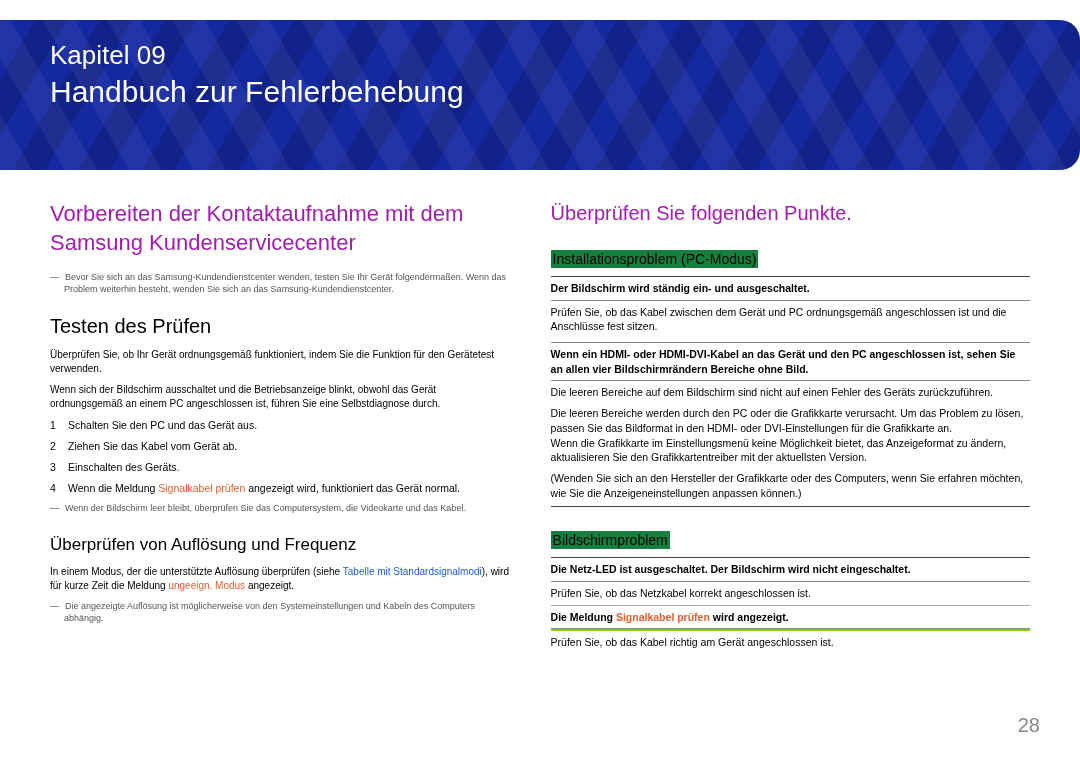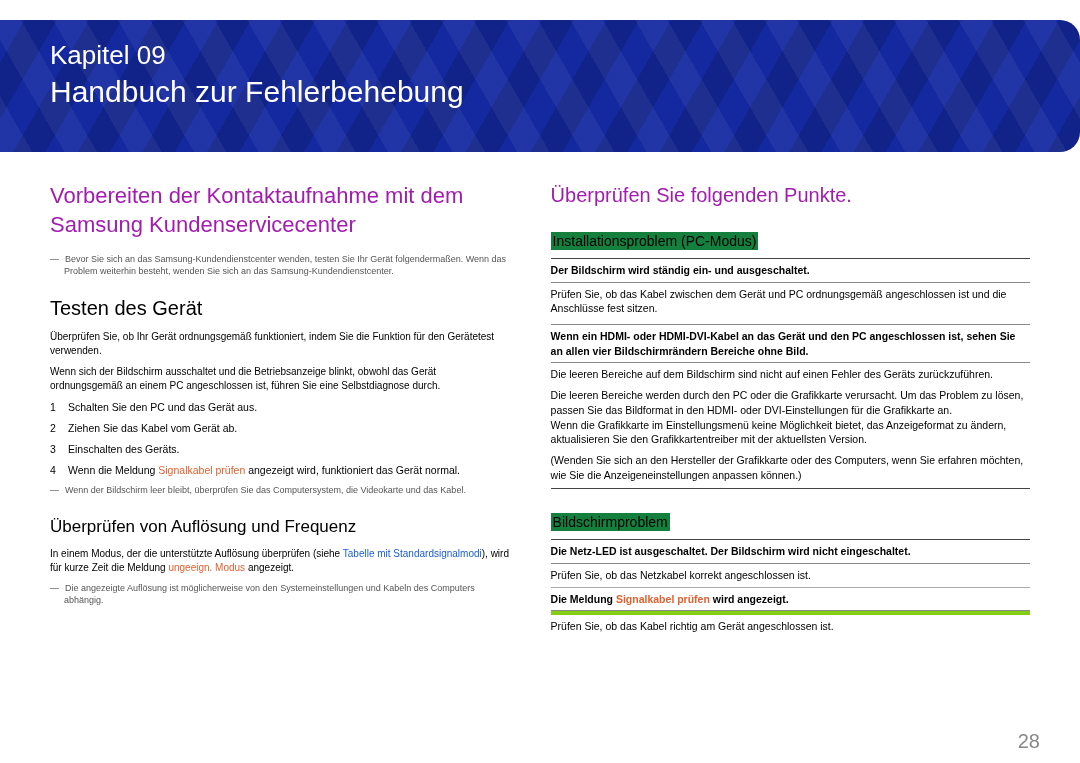--- a/index.html
+++ b/index.html
@@ -9,21 +9,21 @@
     width: 1080px;
     height: 763px;
     position: relative;
     color: #000;
   }
   .page {
     padding: 0 50px 20px 50px;
   }
   .header-band {
     position: relative;
-    height: 132px;
+    height: 150px;
     margin: 20px -50px 30px -50px;
     background: #1428a0;
     background-image:
       repeating-linear-gradient(60deg, rgba(255,255,255,0.06) 0, rgba(255,255,255,0.06) 28px, rgba(255,255,255,0) 28px, rgba(255,255,255,0) 56px),
       repeating-linear-gradient(-60deg, rgba(0,0,0,0.15) 0, rgba(0,0,0,0.15) 28px, rgba(0,0,0,0) 28px, rgba(0,0,0,0) 56px);
     border-top-right-radius: 20px;
     border-bottom-right-radius: 20px;
     padding: 20px 50px;
     color: #fff;
   }
@@ -103,24 +103,24 @@
     left: -18px;
     font-weight: normal;
   }
   .link { color: #1b5ed0; }
   .redtxt { color: #e06030; }
   .divider { border: none; border-top: 1px solid #444; margin: 6px 0; }
   .tbl { font-size: 10.5px; line-height: 1.4; }
   .tbl .row-head { font-weight: bold; padding: 4px 0; border-bottom: 1px solid #888; border-top: 1px solid #888; }
   .tbl .row-body { padding: 4px 0 8px 0; }
   .tbl .first-top { border-top: 1px solid #444; }
-  .tbl .row-line { border-top: 4px solid #84cc16; padding: 4px 0; }
+  .tbl .row-line { border-top: 2px solid #84cc16; padding: 4px 0; }
   .page-num {
     position: absolute;
-    bottom: 10px;
+    bottom: 26px;
     right: 40px;
     font-size: 20px;
     color: #888;
   }
 </style>
 </head>
 <body>
 
 <div class="page">
 
@@ -128,21 +128,21 @@
     <div class="chapter">Kapitel 09</div>
     <div class="title">Handbuch zur Fehlerbehebung</div>
   </div>
 
   <div class="columns">
 
     <div class="col-left">
       <div class="blue-heading">Vorbereiten der Kontaktaufnahme mit dem Samsung Kundenservicecenter</div>
       <div class="note-dash">Bevor Sie sich an das Samsung-Kundendienstcenter wenden, testen Sie Ihr Gerät folgendermaßen. Wenn das Problem weiterhin besteht, wenden Sie sich an das Samsung-Kundendienstcenter.</div>
 
-      <div class="sub-heading-black">Testen des Gerät</div>
+      <div class="sub-heading-black">Testen des Prüfen</div>
       <div class="body-text">Überprüfen Sie, ob Ihr Gerät ordnungsgemäß funktioniert, indem Sie die Funktion für den Gerätetest verwenden.</div>
       <div class="body-text">Wenn sich der Bildschirm ausschaltet und die Betriebsanzeige blinkt, obwohl das Gerät ordnungsgemäß an einem PC angeschlossen ist, führen Sie eine Selbstdiagnose durch.</div>
 
       <ol class="steps">
         <li>Schalten Sie den PC und das Gerät aus.</li>
         <li>Ziehen Sie das Kabel vom Gerät ab.</li>
         <li>Einschalten des Geräts.</li>
         <li>
           <span>Wenn die Meldung </span><span class="redtxt">Signalkabel prüfen</span><span> angezeigt wird, funktioniert das Gerät normal.</span>
         </li>

